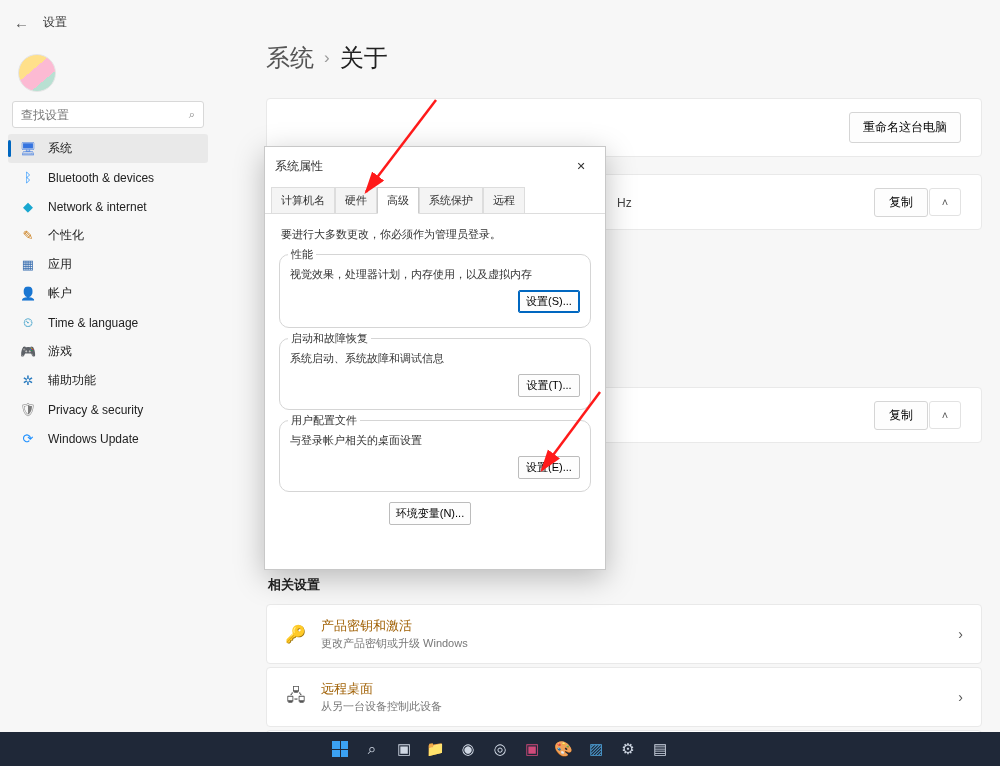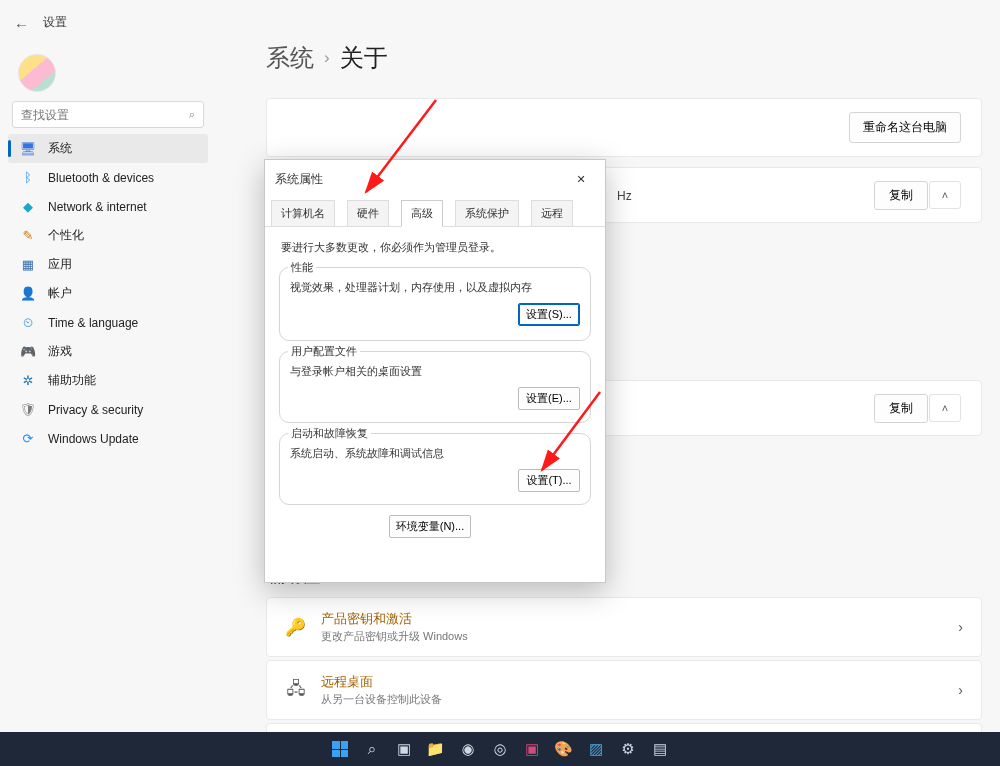--- a/index.html
+++ b/index.html
@@ -29,25 +29,25 @@
 .copy-btn{border:1px solid #d5d5d5;background:#fdfdfd;border-radius:3px;padding:5px 14px;font-size:12px;cursor:pointer}
 .chev-box{width:32px;height:28px;border:1px solid #e2e2e2;border-radius:3px;display:flex;align-items:center;justify-content:center;cursor:pointer;font-size:11px;color:#555}
 .ghz{font-size:12px;color:#444;margin-left:50px}
 .related-hdr{font-size:13px;font-weight:600;color:#222;margin:10px 0 10px 2px}
 .link-card{display:flex;align-items:center;gap:14px;padding:12px 18px;background:#fff;border:1px solid #e9e9e9;border-radius:4px;margin-bottom:3px;cursor:pointer}
 .link-ico{width:22px;height:22px;display:flex;align-items:center;justify-content:center;color:#555;font-size:17px}
 .link-txt{flex:1}
 .link-title{font-size:13px;color:#a16207}
 .link-sub{font-size:11px;color:#777;margin-top:1px}
 .link-chev{font-size:14px;color:#555}
-.dlg{position:absolute;left:264px;top:159px;width:342px;height:424px;background:#fff;border:1px solid #c8c8c8;box-shadow:0 8px 28px rgba(0,0,0,.25);display:flex;flex-direction:column}
+.dlg{position:absolute;left:264px;top:146px;width:342px;height:424px;background:#fff;border:1px solid #c8c8c8;box-shadow:0 8px 28px rgba(0,0,0,.25);display:flex;flex-direction:column}
 .dlg-th{display:flex;align-items:center;justify-content:space-between;padding:7px 10px 0 10px}
 .dlg-ttl{font-size:12px;color:#333}
 .dlg-x{width:28px;height:24px;display:flex;align-items:center;justify-content:center;cursor:pointer;color:#333;font-size:11px}
-.tabs{display:flex;padding:4px 10px 0 6px;border-bottom:1px solid #ddd;gap:12px;margin-top:4px}
+.tabs{display:flex;padding:4px 10px 0 6px;border-bottom:1px solid #ddd;gap:0;margin-top:4px}
 .tab{font-size:11px;padding:5px 9px 5px 9px;color:#333;cursor:pointer;border:1px solid transparent;position:relative;top:1px;background:#f4f4f4;border-color:#ddd;border-bottom-color:#ddd}
 .tab.active{background:#fff;border:1px solid #ccc;border-bottom-color:#fff}
 .dlg-body{flex:1;padding:10px 14px;font-size:11px;color:#333}
 .admin-note{margin:3px 0 12px 2px}
 .fset{border:1px solid #d5d5d5;border-radius:10px;padding:6px 10px 10px 10px;margin-bottom:10px;position:relative}
 .fset-lbl{position:absolute;top:-8px;left:8px;background:#fff;padding:0 3px;font-size:11px;color:#333}
 .fset-desc{font-size:11px;color:#333;margin:6px 0 8px 0}
 .fset-btnrow{display:flex;justify-content:flex-end}
 .dlg-btn{border:1px solid #bcbcbc;background:#fdfdfd;border-radius:2px;padding:3px 0;font-size:11px;cursor:pointer;min-width:62px;text-align:center}
 .dlg-btn.primary{border-color:#0067c0;box-shadow:0 0 0 1px #0067c0 inset}
@@ -128,21 +128,21 @@
     <span class="bc-chev">›</span>
     <span class="bc-about">关于</span>
   </div>
 
   <div class="card">
     <div class="card-top">
       <button class="rn-btn">重命名这台电脑</button>
     </div>
   </div>
 
-  <div class="card spec-card" style="margin-top:10px;height:56px">
+  <div class="card spec-card" style="margin-top:17px;height:56px">
     <div><span class="ghz" style="margin-left:330px">Hz</span></div>
     <div class="spec-right">
       <button class="copy-btn">复制</button>
       <div class="chev-box">
           <span>˄</span>
         </div>
     </div>
   </div>
 
   <div style="height:154px"></div>
@@ -206,32 +206,32 @@
 
     <div class="fset" style="height:74px">
       <span class="fset-lbl">性能</span>
       <div class="fset-desc">视觉效果，处理器计划，内存使用，以及虚拟内存</div>
       <div class="fset-btnrow">
           <button class="dlg-btn primary">设置(S)...</button>
         </div>
     </div>
 
     <div class="fset" style="height:72px">
+      <span class="fset-lbl">启动和故障恢复</span>
+      <div class="fset-desc">系统启动、系统故障和调试信息</div>
+      <div class="fset-btnrow">
+          <button class="dlg-btn">设置(T)...</button>
+        </div>
+    </div>
+
+    <div class="fset" style="height:72px">
       <span class="fset-lbl">用户配置文件</span>
       <div class="fset-desc">与登录帐户相关的桌面设置</div>
       <div class="fset-btnrow">
           <button class="dlg-btn">设置(E)...</button>
-        </div>
-    </div>
-
-    <div class="fset" style="height:72px">
-      <span class="fset-lbl">启动和故障恢复</span>
-      <div class="fset-desc">系统启动、系统故障和调试信息</div>
-      <div class="fset-btnrow">
-          <button class="dlg-btn">设置(T)...</button>
         </div>
     </div>
 
     <div class="env-row">
         <button class="dlg-btn" style="min-width:82px">环境变量(N)...</button>
       </div>
   </div>
 </div>
 
 <svg class="arrow1" width="90" height="108">

